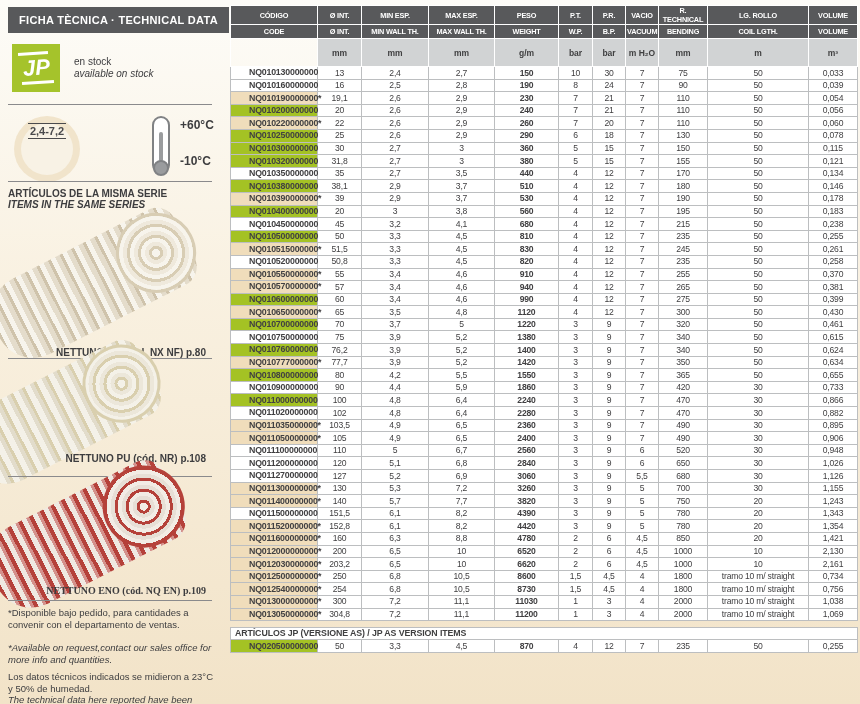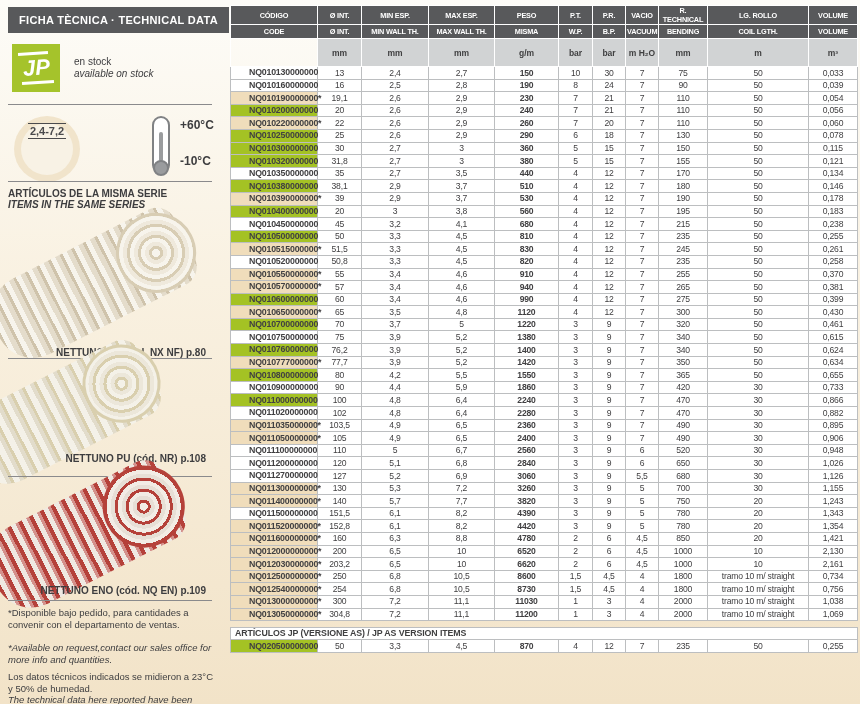--- a/index.html
+++ b/index.html
@@ -138,21 +138,21 @@
     <div class="divider" style="top:476px;"></div>
 
     <div class="hose-wrap" style="top:478px; height:118px;">
       <div class="hose" style="left:-16px; top:16px;">
         <div class="hose-body" style="width:200px; height:86px;
              background:repeating-linear-gradient(90deg,#b5413a 0 4px,#efe9e2 4px 9px,#d4918c 9px 12px);"></div>
         <div class="hose-end" style="right:-8px; top:2px; width:82px; height:82px;
              background:repeating-radial-gradient(circle,#f2ece5 0 4px,#b5413a 4px 7px,#e7dfd6 7px 11px);
              border:3px solid #b5413a;"></div>
       </div>
-      <div class="hose-label" style="bottom:0;">NETTUNO ENO (cód. NQ EN) p.109</div>
+      <div class="hose-label" style="bottom:0;font-family:Liberation Serif, serif;">NETTUNO ENO (cód. NQ EN) p.109</div>
     </div>
 
     <div class="divider" style="top:600px;"></div>
 
     <div class="foot" style="top:607px;">
       <p style="margin-bottom:12px;">*Disponible bajo pedido, para cantidades a convenir con el departamento de ventas.</p>
       <p class="it">*Available on request,contact our sales office for more info and quantities.</p>
       <p style="margin-bottom:0;">Los datos técnicos indicados se midieron a 23°C y 50% de humedad.</p>
       <p class="it">The technical data here reported have been measured at 23°C with 50% umidity.</p>
     </div>
@@ -185,21 +185,21 @@
             <th>VACIO</th>
             <th>R. TECHNICAL</th>
             <th>LG. ROLLO</th>
             <th>VOLUME</th>
           </tr>
           <tr class="">
             <th>CODE</th>
             <th>Ø INT.</th>
             <th>MIN WALL TH.</th>
             <th>MAX WALL TH.</th>
-            <th>MISMA</th>
+            <th>WEIGHT</th>
             <th>W.P.</th>
             <th>B.P.</th>
             <th>VACUUM</th>
             <th>BENDING</th>
             <th>COIL LGTH.</th>
             <th>VOLUME</th>
           </tr>
           <tr class="units">
             <td class="blank"></td>
             <td class="">mm</td>

